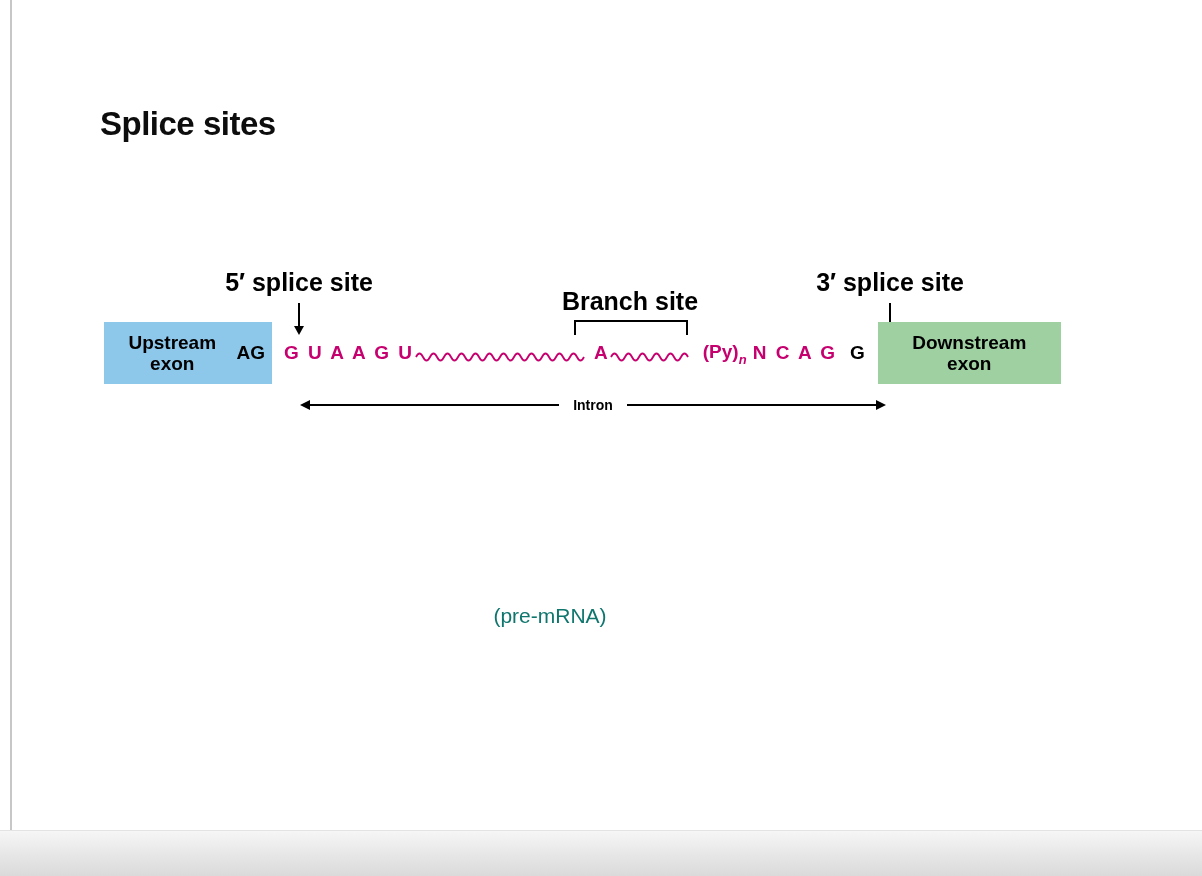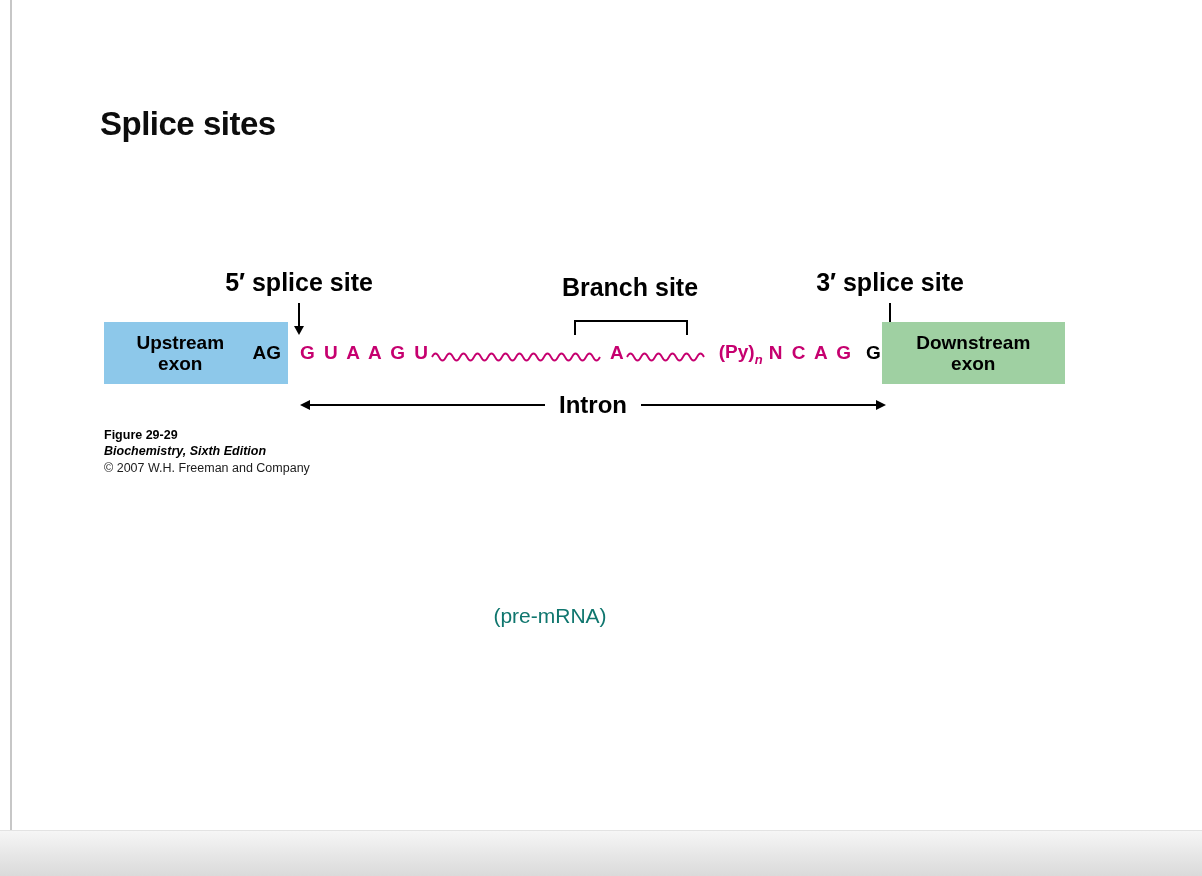--- a/index.html
+++ b/index.html
@@ -35,21 +35,21 @@
   .slide-title{
     position:absolute;left:100px;top:105px;
     font-size:33px;font-weight:700;letter-spacing:-0.5px;color:#0d0d0d;
   }
   
   .site-label{
     position:absolute;transform:translateX(-50%);
     font-size:25px;font-weight:700;white-space:nowrap;color:#000;
   }
   .lbl-5p{left:299px;top:268px;}
-  .lbl-branch{left:630px;top:273px;}
+  .lbl-branch{left:630px;top:287px;}
   .lbl-3p{left:890px;top:268px;}
   
   .down-arrow{
     position:absolute;transform:translateX(-50%);
     display:flex;flex-direction:column;align-items:center;
   }
   .da-1{left:299px;top:303px;}
   .da-2{left:890px;top:303px;}
   .down-arrow .stem{width:2.5px;height:23px;background:#000;}
   .down-arrow .head{
@@ -65,54 +65,54 @@
   
   .seq-row{
     position:absolute;left:104px;top:322px;height:62px;
     display:flex;align-items:center;
   }
   .exon-box{
     height:62px;display:flex;align-items:center;
     font-size:19px;font-weight:700;line-height:1.12;text-align:center;
   }
   .exon-box.upstream{
-    width:184px;background:var(--upstream-exon-fill);
+    width:168px;background:var(--upstream-exon-fill);
     justify-content:space-between;padding:0 7px 0 4px;
   }
   .exon-box.upstream .exon-label{width:118px;margin:0 auto;}
   .exon-box.downstream{
     width:183px;background:var(--downstream-exon-fill);
     justify-content:center;
   }
   .exon-box.downstream .exon-label{width:134px;}
   .seq{
     font-size:19px;font-weight:700;white-space:nowrap;
   }
   .spread{letter-spacing:2px;}
   .magenta{color:var(--sequence-magenta);}
   .seq-intron-start{margin-left:12px;}
   .branch-a{margin:0 1px;}
   .py{margin-left:4px;letter-spacing:0;}
   .py-sub{font-size:13px;font-style:italic;font-weight:700;position:relative;bottom:-2px;}
   .seq-intron-end{margin-left:6px;}
   .seq-exon-start{margin-left:13px;letter-spacing:0;}
-  .exon-box.downstream{margin-left:1px;}
+  .exon-box.downstream{margin-left:13px;}
   .wave{color:var(--sequence-magenta);display:block;margin-top:5px;}
   .wave-left{margin-left:1px;}
   .wave-right{margin-left:1px;margin-right:1px;}
   
   .intron-arrow{
     position:absolute;left:300px;top:394px;width:586px;height:22px;
     display:flex;align-items:center;
   }
   .intron-arrow .line{flex:1;height:2.6px;background:#000;}
   .ah{width:0;height:0;border-top:5.5px solid transparent;border-bottom:5.5px solid transparent;}
   .ah-left{border-right:10px solid #000;}
   .ah-right{border-left:10px solid #000;}
-  .intron-text{font-size:24px;font-weight:700;margin:0 14px;white-space:nowrap;}
+  .intron-text{font-size:14px;font-weight:700;margin:0 14px;white-space:nowrap;}
   
   .caption{
     position:absolute;left:104px;top:427px;
     font-size:12.5px;line-height:1.3;color:#000;
   }
   .caption .fig{font-weight:700;}
   .caption .book{font-weight:700;font-style:italic;}
   .caption .copy{font-weight:400;color:#1c1c1c;}
   
   .pre-mrna{
@@ -177,21 +177,16 @@
   </div>
 
   <div class="intron-arrow">
     <span class="ah ah-left"></span>
     <span class="line"></span>
     <span class="intron-text">Intron</span>
     <span class="line"></span>
     <span class="ah ah-right"></span>
   </div>
 
-  <div class="caption">
-    <div class="fig">Figure 29-29</div>
-    <div class="book">Biochemistry, Sixth Edition</div>
-    <div class="copy">© 2007 W.H. Freeman and Company</div>
-  </div>
 
   <div class="pre-mrna">(pre-mRNA)</div>
 
 </div>
 
 </body></html>

